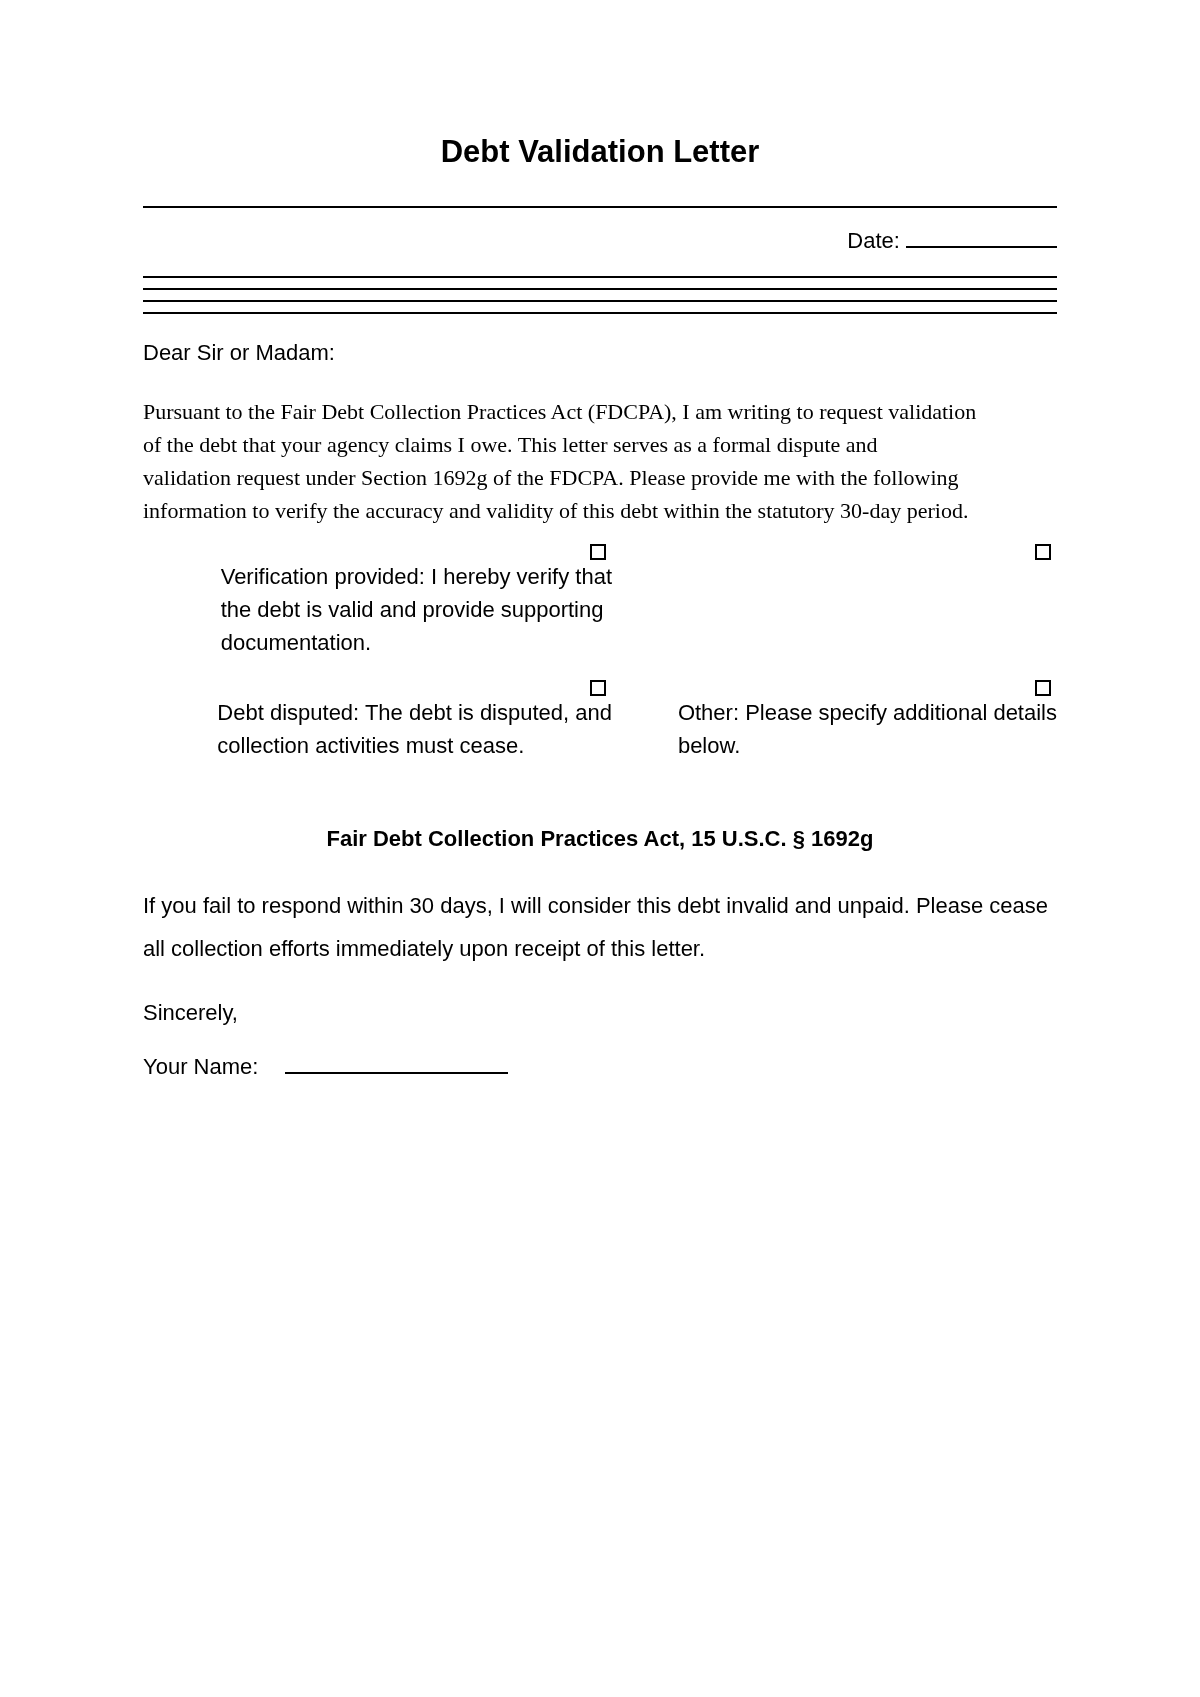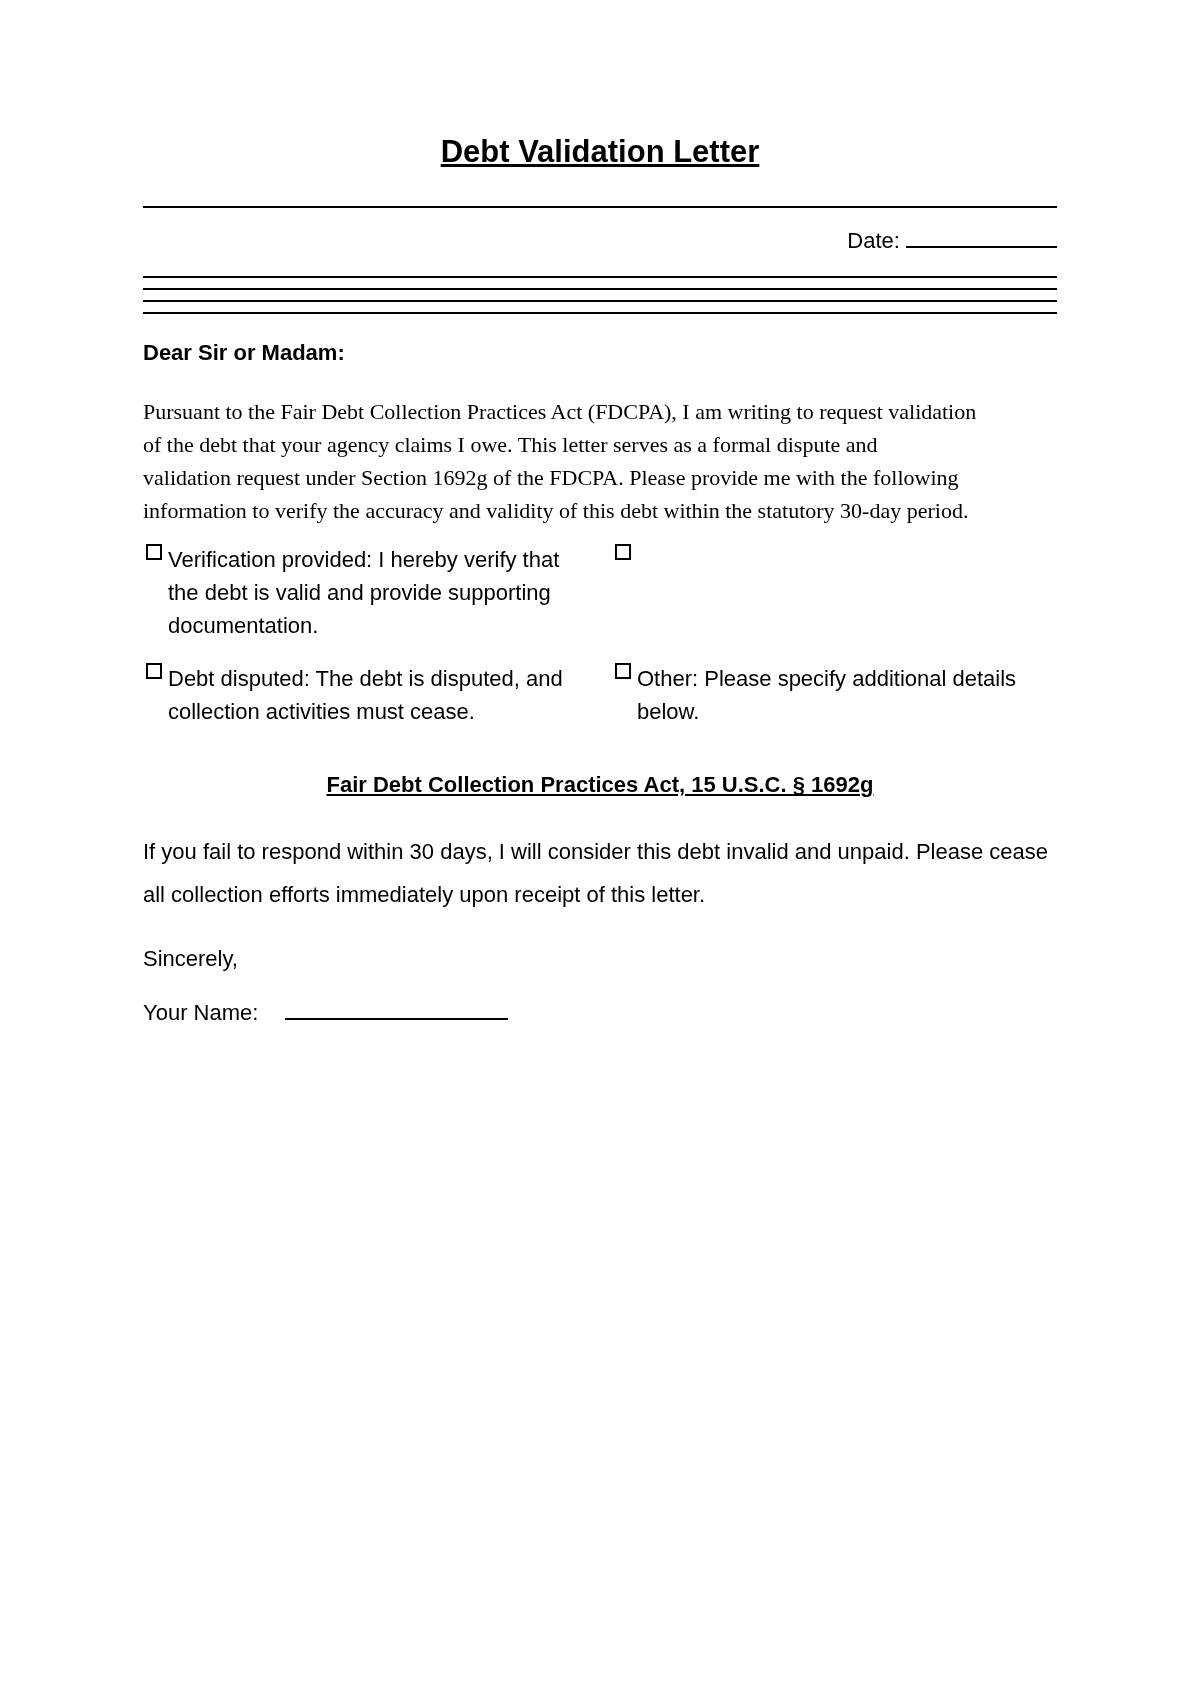--- a/index.html
+++ b/index.html
@@ -15,21 +15,20 @@
   .content {
     margin-left: 143px;
     width: 914px;
     padding-top: 134px;
   }
   .doc-title {
     font-size: 31px;
     line-height: 36px;
     font-weight: bold;
     text-align: center;
-    text-decoration: underline;
   }
   .rule {
     margin-top: 36px;
     border-top: 2px solid #000;
     height: 0;
   }
   .date-row {
     margin-top: 20px;
     text-align: right;
     font-size: 22px;
@@ -45,62 +44,62 @@
   .address-line {
     border-top: 2px solid #000;
     height: 0;
     margin-top: 10px;
   }
   .address-line:first-child { margin-top: 0; }
   .salutation {
     margin-top: 26px;
     font-size: 22px;
     line-height: 26px;
-    font-weight: bold;
+    font-weight: normal;
   }
   .body-para {
     margin-top: 29px;
     font-size: 22px;
     line-height: 33px;
     white-space: pre-line;
     font-family: Liberation Serif, serif;
   }
   .checkbox-grid {
     margin-top: 16px;
     display: grid;
     grid-template-columns: 469px 1fr;
     row-gap: 20px;
   }
   .checkbox-item {
     display: flex;
-    align-items: flex-start;
+    align-items: flex-end;
     padding-left: 3px;
+    flex-direction: column;
   }
   .checkbox-box {
     width: 16px;
     height: 16px;
     border: 2px solid #000;
     background: #fff;
     flex-shrink: 0;
     margin-top: 1px;
     margin-right: 6px;
     cursor: pointer;
   }
   .checkbox-label {
     font-size: 22px;
     line-height: 33px;
     white-space: pre-line;
   }
   .statute-heading {
-    margin-top: 44px;
+    margin-top: 64px;
     font-size: 22px;
     line-height: 26px;
     font-weight: bold;
     text-align: center;
-    text-decoration: underline;
   }
   .closing-para {
     margin-top: 32px;
     font-size: 22px;
     line-height: 43px;
     white-space: pre-line;
   }
   .signoff {
     margin-top: 30px;
     font-size: 22px;

